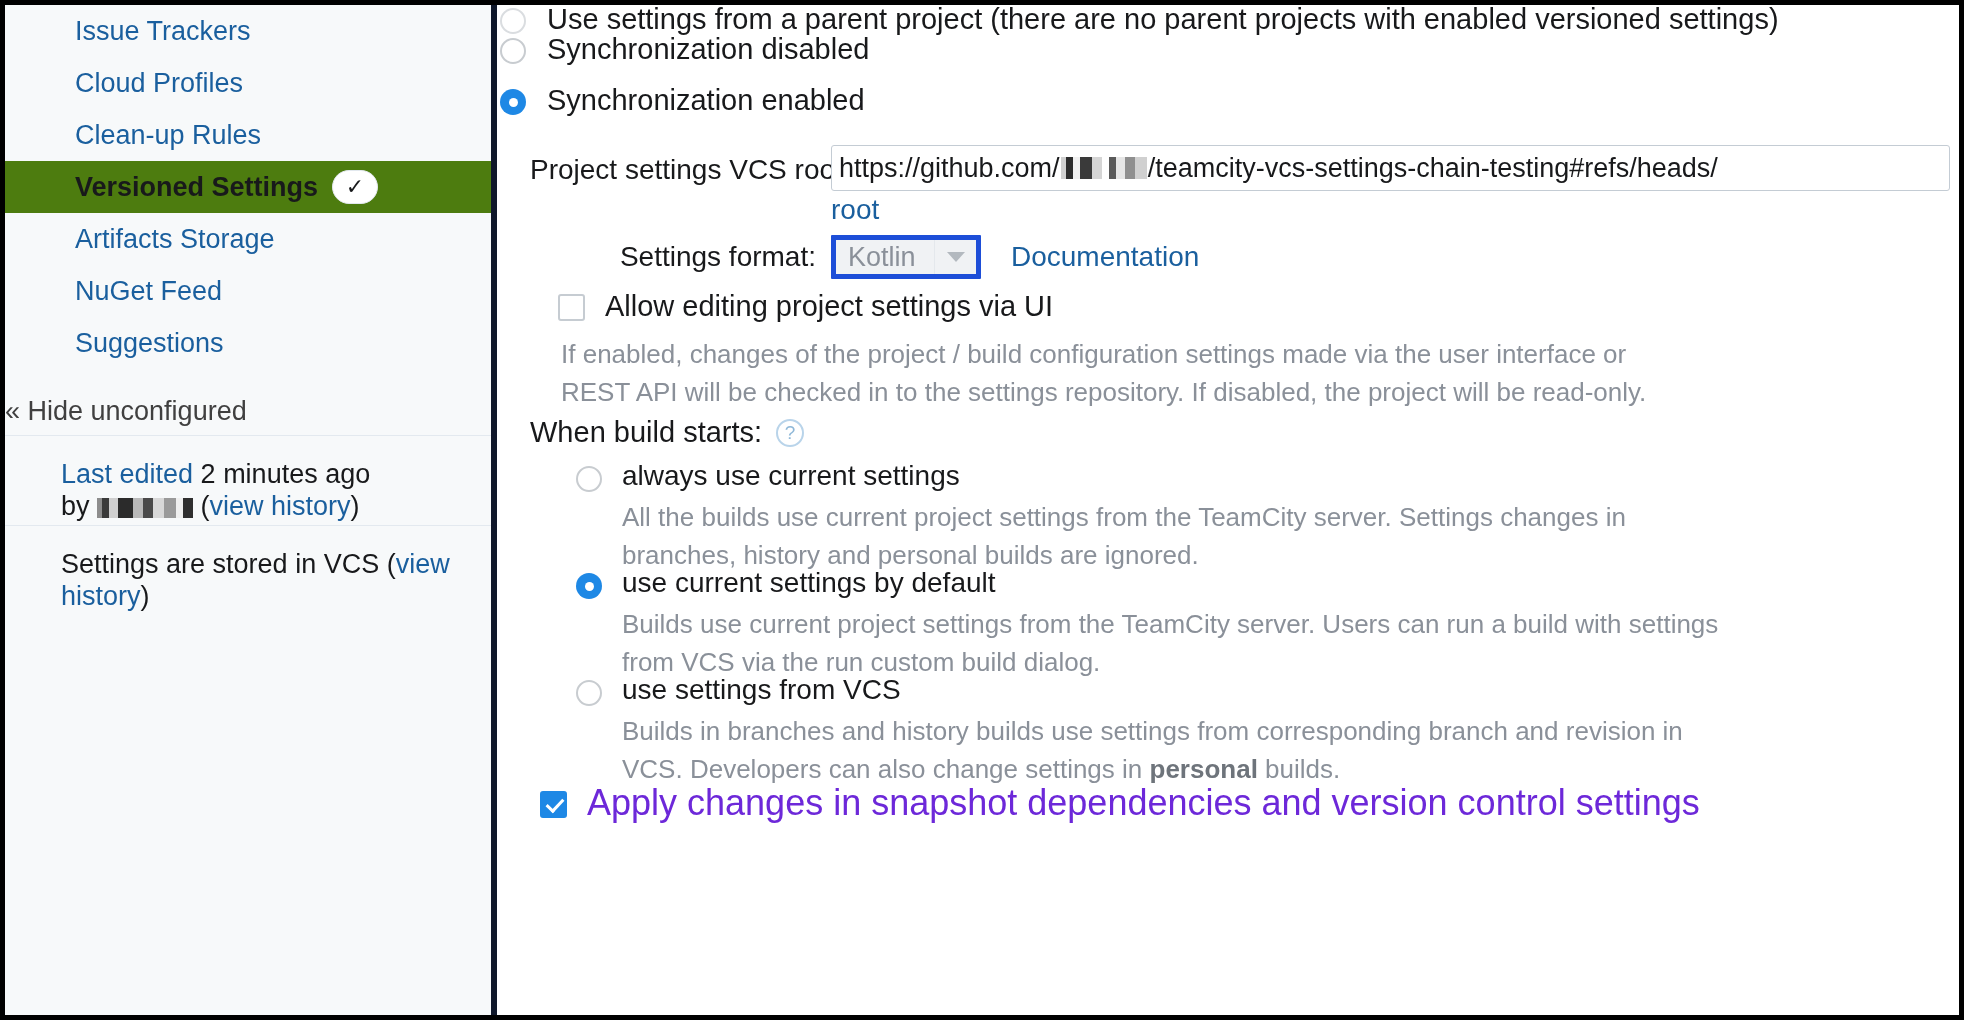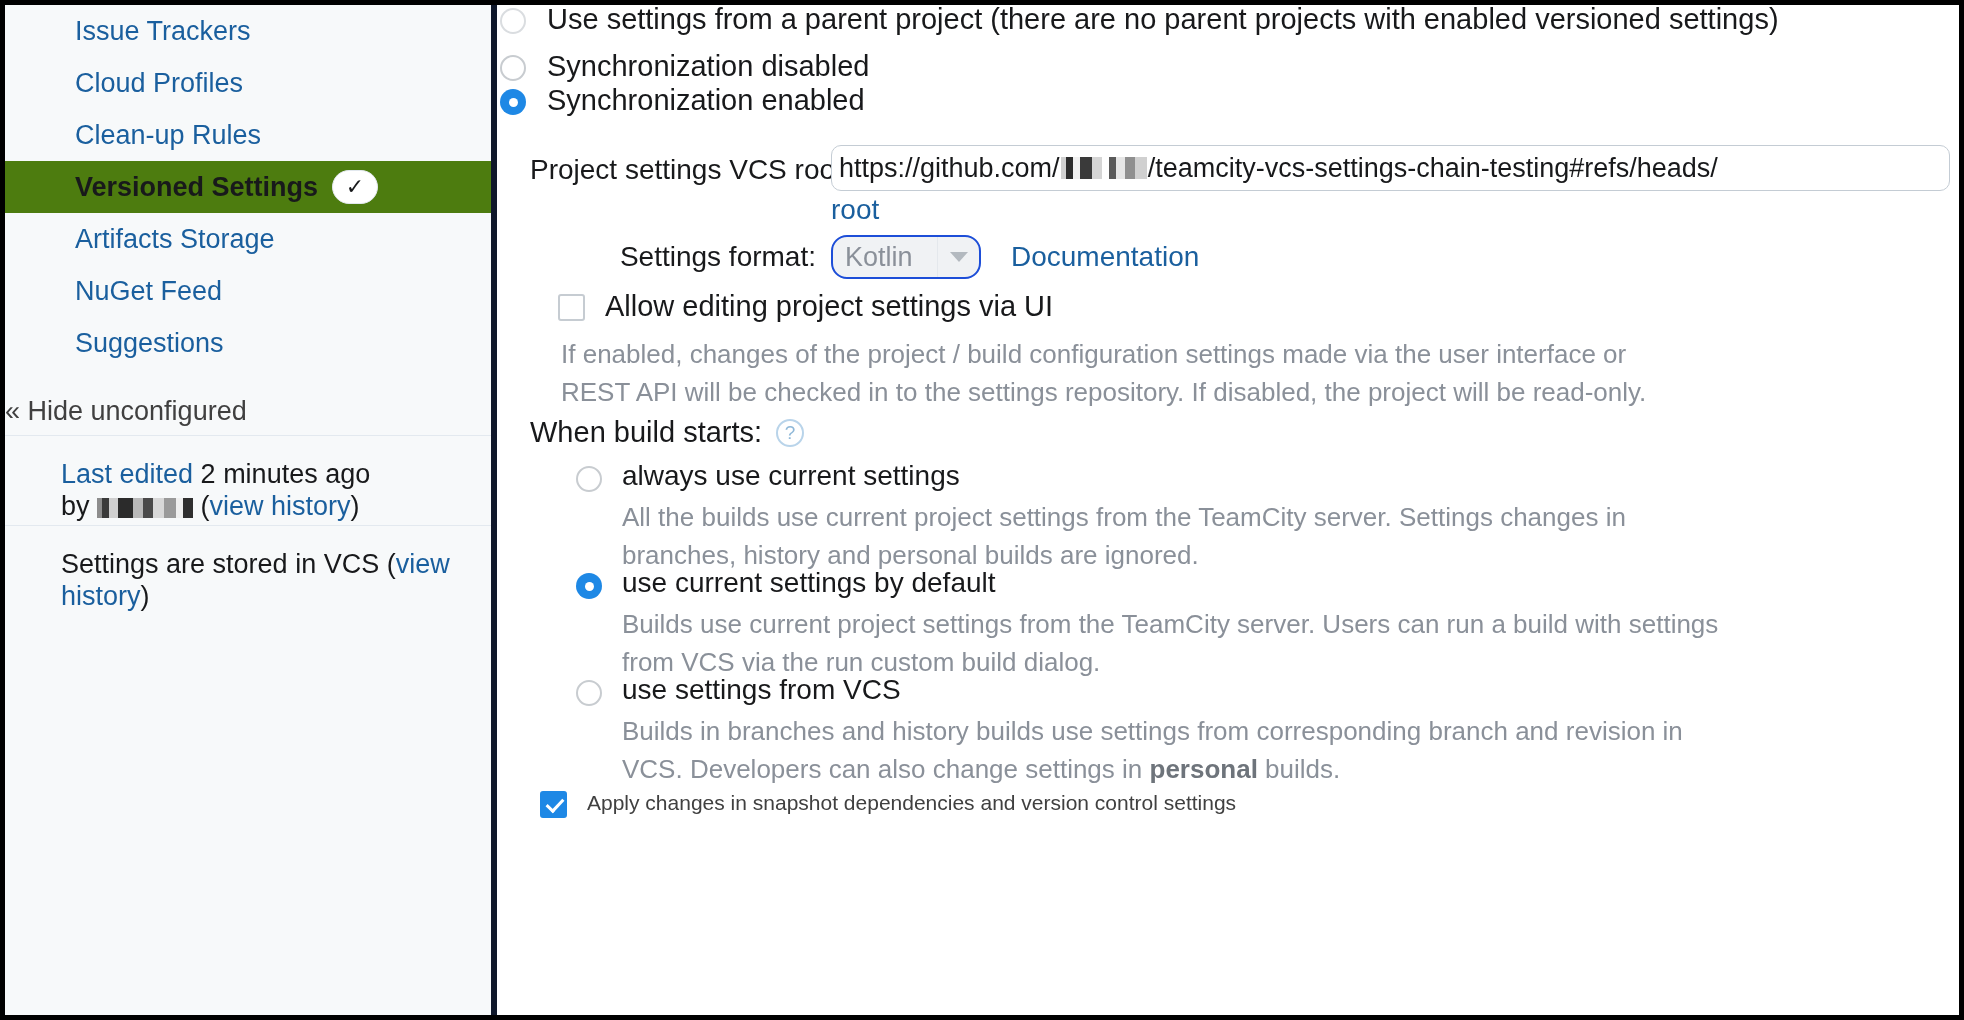--- a/index.html
+++ b/index.html
@@ -150,21 +150,21 @@
     font-size: 29px;
     color: #18191b;
     margin-left: 21px;
     line-height: 34px;
     white-space: nowrap;
   }
   .opt-label.dim { color: #18191b; }
 
   .top-opts { position: absolute; left: 0; top: 0; width: 100%; }
   .top-opt-1 { position: absolute; left: 2px; top: -3px; }
-  .top-opt-2 { position: absolute; left: 2px; top: 44px; }
+  .top-opt-2 { position: absolute; left: 2px; top: 27px; }
   .top-opt-3 { position: absolute; left: 2px; top: 78px; }
 
   
   .field-label {
     font-size: 28px;
     color: #18191b;
     white-space: nowrap;
   }
   #vcsroot-row {
     position: absolute;
@@ -172,21 +172,21 @@
     width: 1420px;
     display: flex;
     align-items: flex-start;
   }
   #vcsroot-label { width: 286px; text-align: right; padding-top: 9px; }
   #vcsroot-input {
     margin-left: 15px;
     width: 1125px;
     height: 46px;
     border: 1px solid #c4ccd4;
-    border-radius: 10px;
+    border-radius: 3px;
     background: #fff;
     font-family: "Liberation Sans", sans-serif;
     font-size: 27px;
     color: #18191b;
     padding: 0 7px;
     white-space: nowrap;
     overflow: hidden;
     display: flex;
     align-items: center;
   }
@@ -221,22 +221,22 @@
   #fmt-row {
     position: absolute;
     left: 32px; top: 230px;
     display: flex;
     align-items: center;
   }
   #fmt-label { width: 286px; text-align: right; padding-right: 0; }
   #fmt-select {
     margin-left: 15px;
     width: 150px; height: 44px;
-    border: 2px solid #1d4ed8;
-    border-radius: 16px;
+    border: 5px solid #1d4ed8;
+    border-radius: 1px;
     background: #f0f2f4;
     display: flex;
     align-items: center;
     overflow: hidden;
   }
   #fmt-value {
     flex: 1;
     font-size: 27px;
     color: #8a9099;
     padding-left: 12px;
@@ -355,22 +355,22 @@
   #wbs-opt-2 { top: 562px; }
   #wbs-opt-3 { top: 669px; }
 
   #apply-row {
     position: absolute;
     left: 42px; top: 781px;
     display: flex;
     align-items: flex-start;
   }
   #apply-label {
-    font-size: 21px;
-    color: #404040;
+    font-size: 36px;
+    color: #6d28d9;
     margin-left: 20px;
     line-height: 34px;
     white-space: nowrap;
   }
 </style>
 </head>
 <body>
 
 <div id="screen">
 

